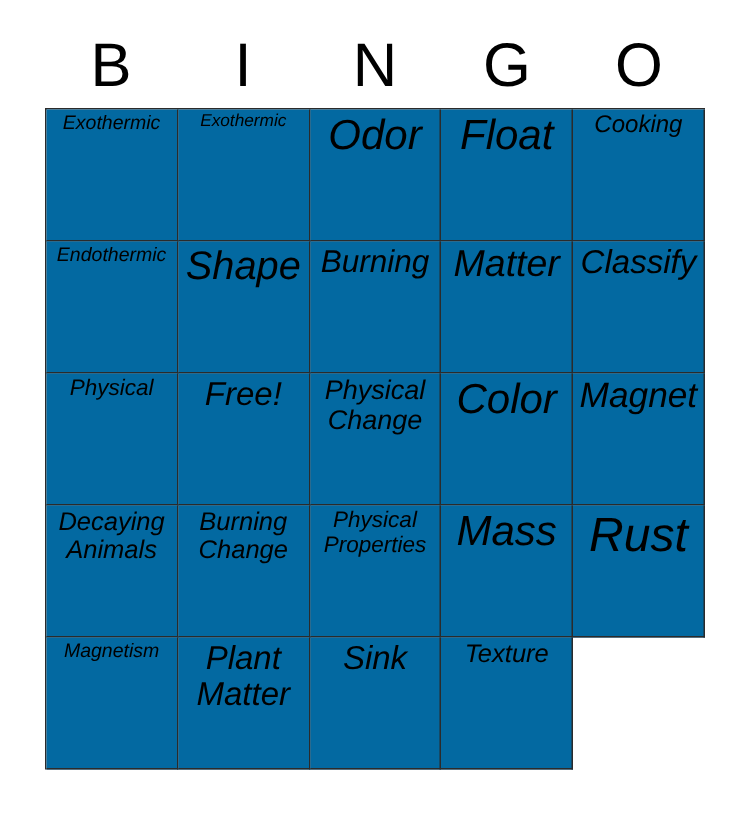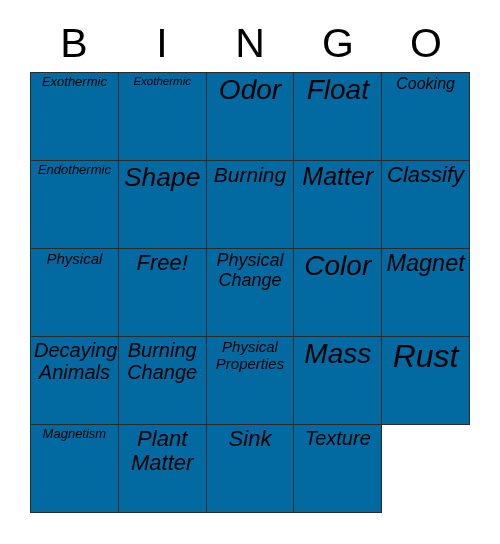--- a/index.html
+++ b/index.html
@@ -80,21 +80,21 @@
     font-family: "Liberation Sans", sans-serif;
     font-weight: 400;
     color: #000000;
   }
 
   
   .fs-11 { font-size: 11.5px; }
   .fs-13 { font-size: 13px; }
   .fs-15 { font-size: 15px; }
   .fs-16 { font-size: 16px; }
-  .fs-17 { font-size: 20px; }
+  .fs-17 { font-size: 17px; }
   .fs-18 { font-size: 18px; }
   .fs-21 { font-size: 21px; }
   .fs-22 { font-size: 22px; }
   .fs-23 { font-size: 23.5px; }
   .fs-25 { font-size: 25px; }
   .fs-26 { font-size: 26.5px; }
   .fs-28 { font-size: 28px; }
   .fs-30 { font-size: 22px; }
   .fs-32 { font-size: 32px; }
 </style>

